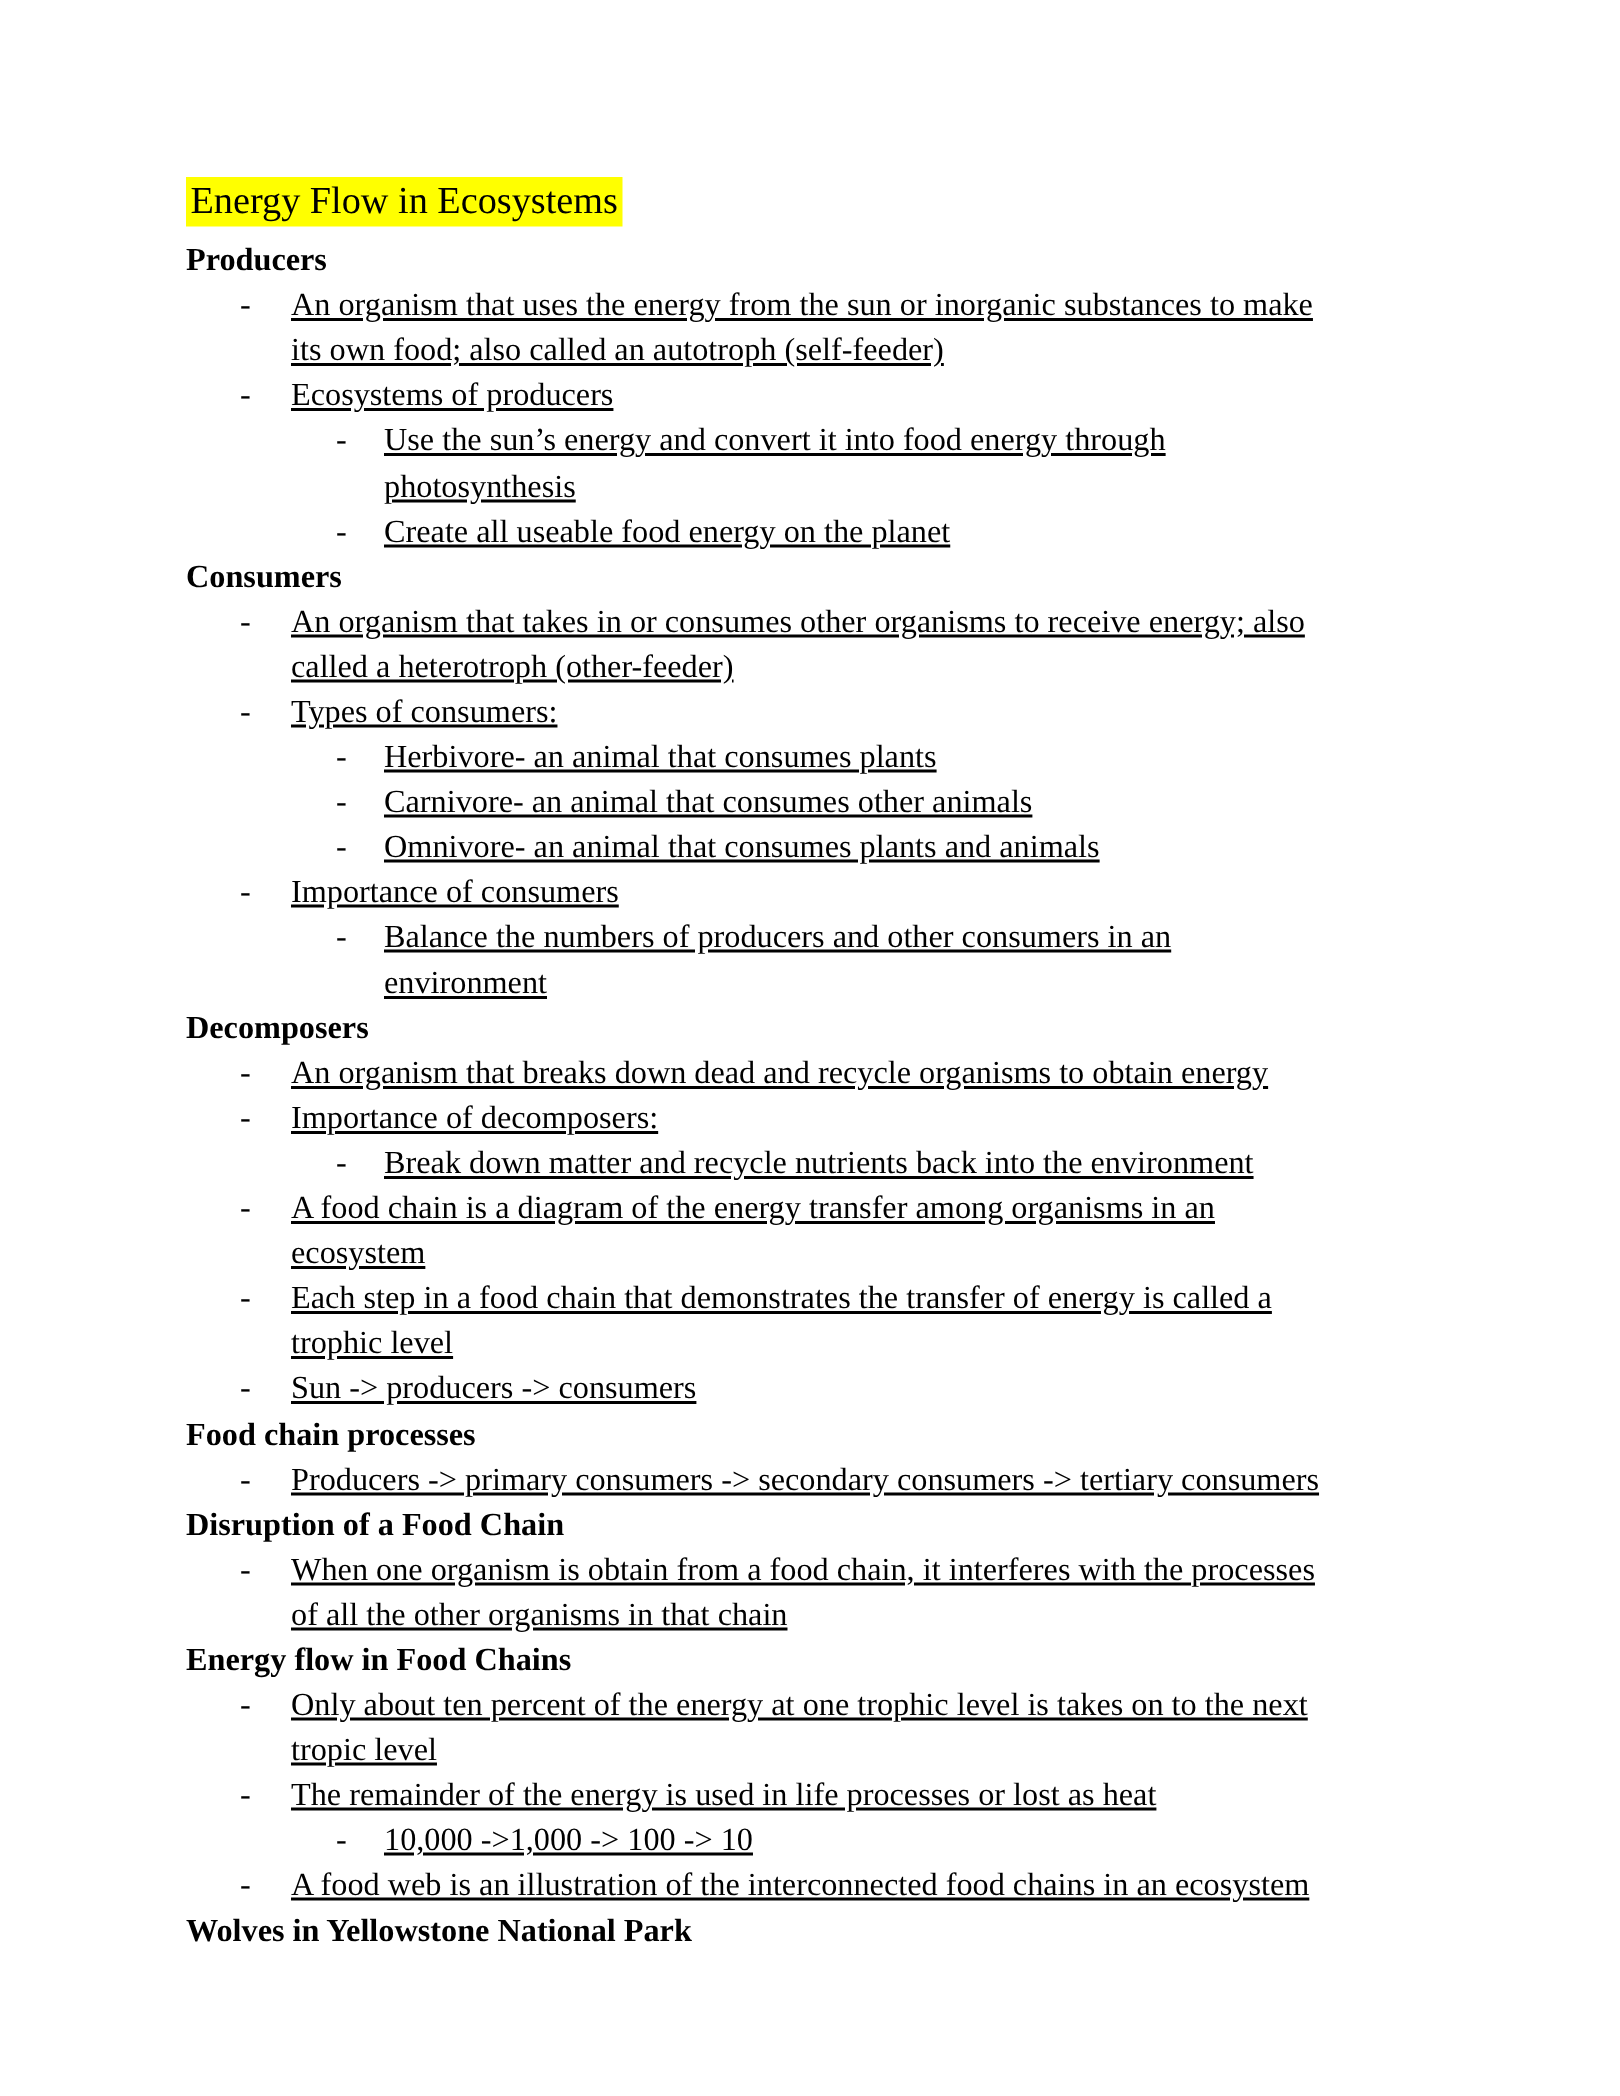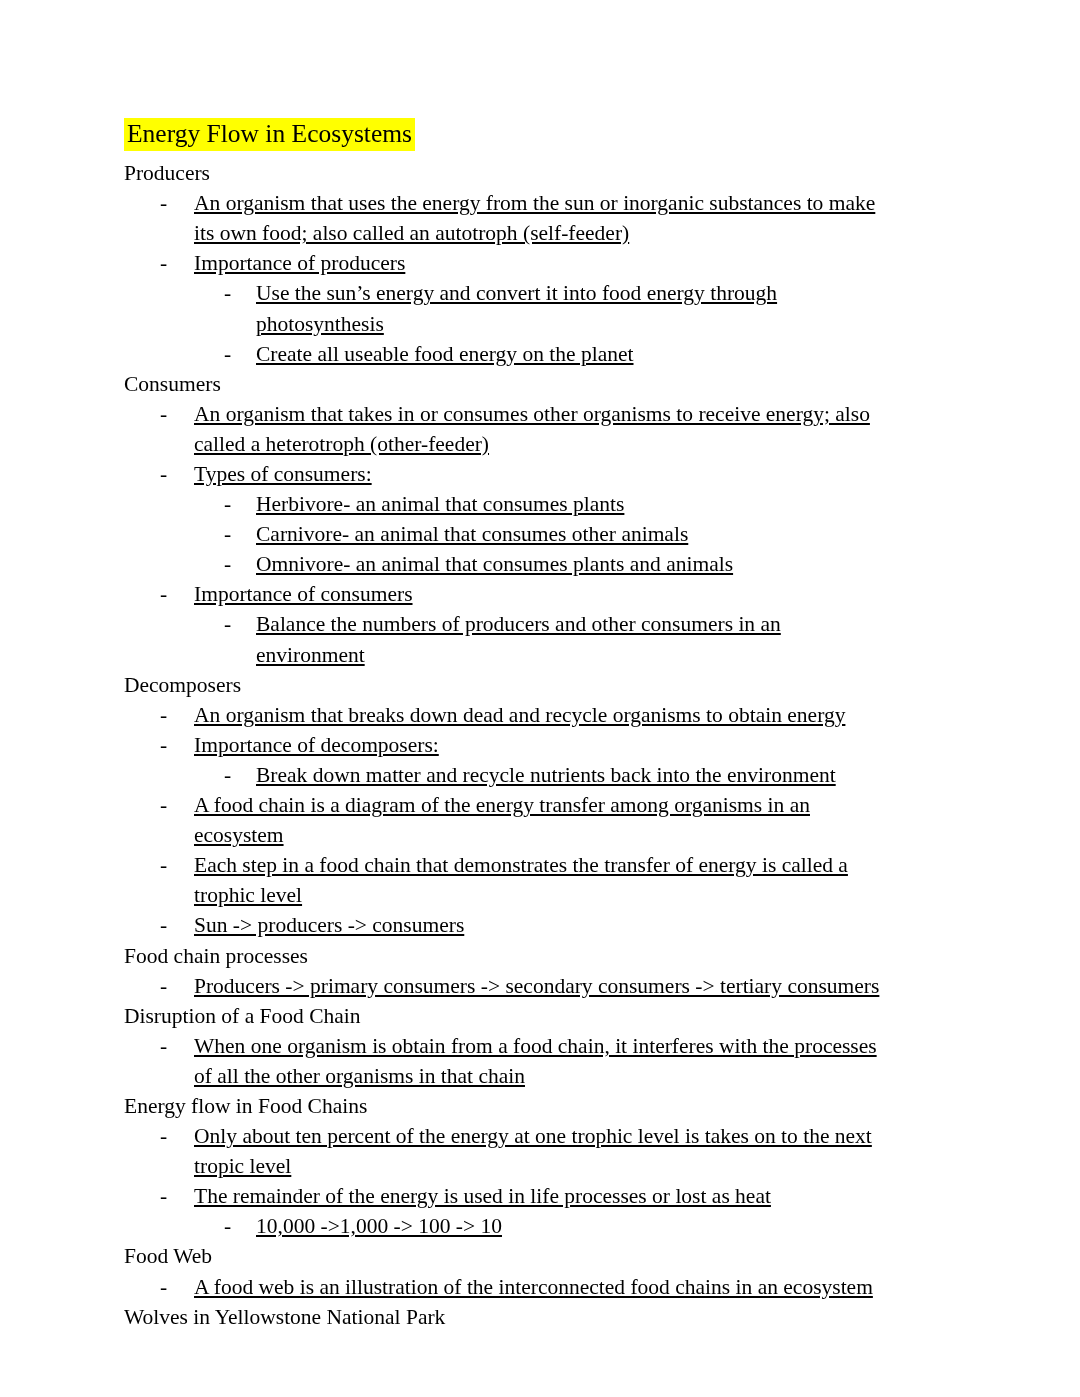--- a/index.html
+++ b/index.html
@@ -31,20 +31,21 @@
     padding: 1px 3px 2px 3px;
   }
   .title-wrap {
     margin-bottom: 2px;
   }
   .lvl1 {
     font-size: 21.5px;
     line-height: 1.40;
     margin: 0;
     padding: 0;
+    font-weight: bold;
   }
   .lvl2 {
     font-size: 21.5px;
     line-height: 1.40;
     margin: 0;
     padding-left: 36px;
     display: flex;
     align-items: flex-start;
   }
   .lvl3 {
@@ -82,21 +83,21 @@
     <h1 class="doc-title">Energy Flow in Ecosystems</h1>
   </div>
   <div id="body-content">
       <div class="lvl1">Producers</div>
       <div class="lvl2">
         <span class="dash">-</span>
         <span class="txt">An organism that uses the energy from the sun or inorganic substances to make its own food; also called an autotroph (self-feeder)</span>
       </div>
       <div class="lvl2">
         <span class="dash">-</span>
-        <span class="txt">Importance of producers</span>
+        <span class="txt">Ecosystems of producers</span>
       </div>
       <div class="lvl3">
         <span class="dash">-</span>
         <span class="txt">Use the sun’s energy and convert it into food energy through photosynthesis</span>
       </div>
       <div class="lvl3">
         <span class="dash">-</span>
         <span class="txt">Create all useable food energy on the planet</span>
       </div>
       <div class="lvl1">Consumers</div>
@@ -169,20 +170,19 @@
         <span class="txt">Only about ten percent of the energy at one trophic level is takes on to the next tropic level</span>
       </div>
       <div class="lvl2">
         <span class="dash">-</span>
         <span class="txt">The remainder of the energy is used in life processes or lost as heat</span>
       </div>
       <div class="lvl3">
         <span class="dash">-</span>
         <span class="txt">10,000 -&gt;1,000 -&gt; 100 -&gt; 10</span>
       </div>
-      <div class="lvl1">Food Web</div>
       <div class="lvl2">
         <span class="dash">-</span>
         <span class="txt">A food web is an illustration of the interconnected food chains in an ecosystem</span>
       </div>
       <div class="lvl1">Wolves in Yellowstone National Park</div>
     </div>
 </div>
 
 </body></html>

